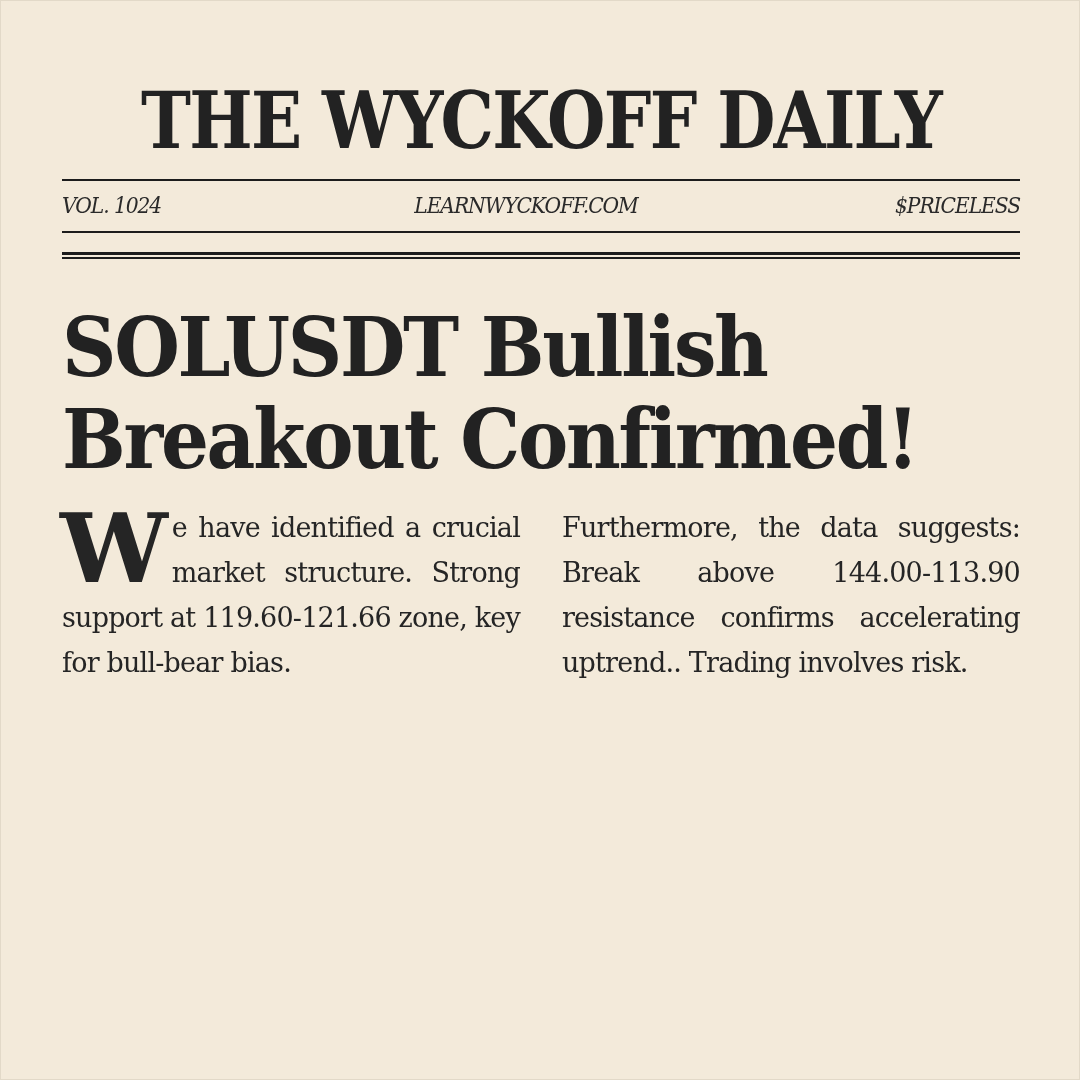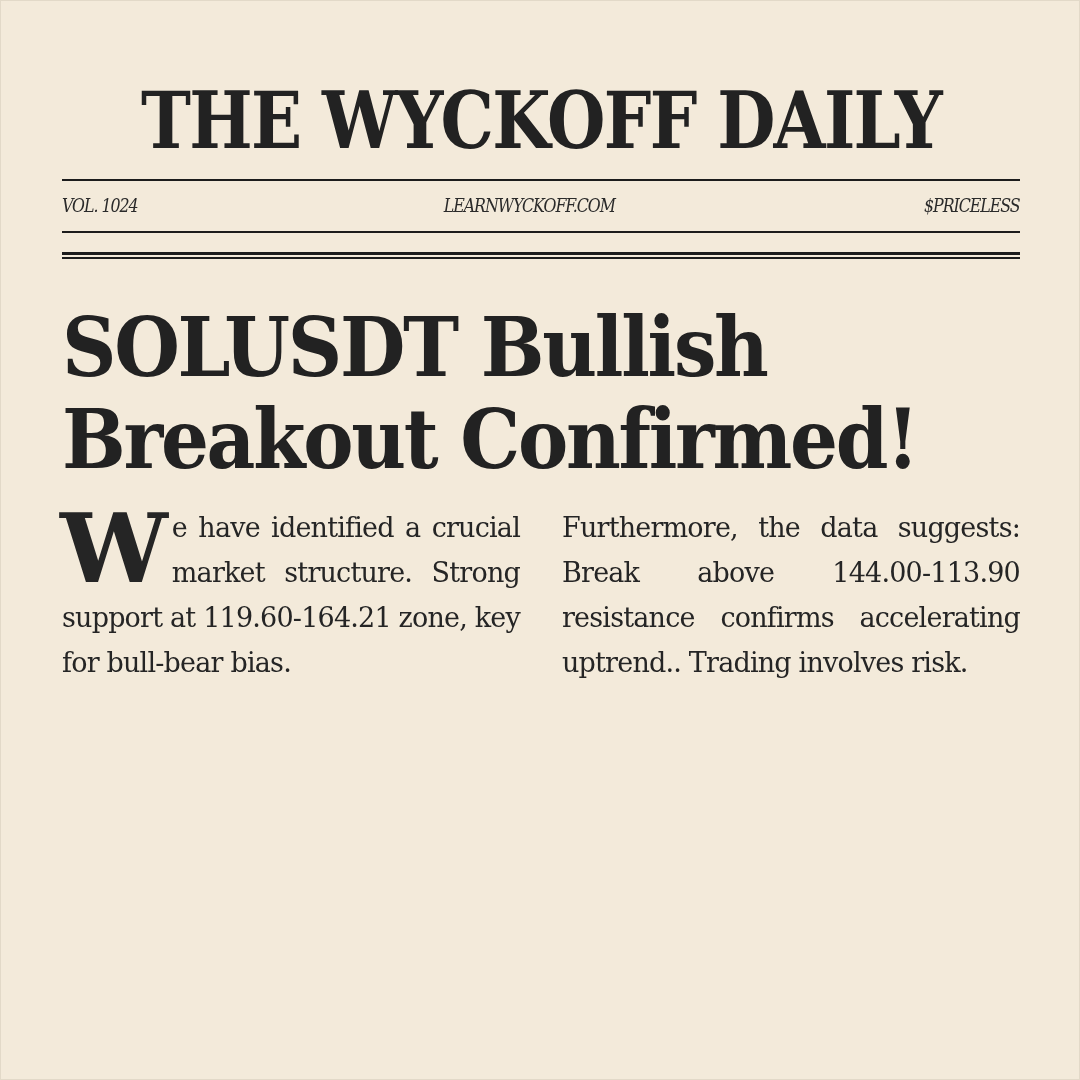--- a/index.html
+++ b/index.html
@@ -25,21 +25,21 @@
   }
   .rule { position:absolute; left:61px; width:958px; background:#1c1c1c; }
   .r1 { top:178px; height:1.5px; }
   .r2 { top:230px; height:1.5px; }
   .r3 { top:251px; height:2.5px; }
   .r4 { top:255.5px; height:2.5px; }
   .info {
     position:absolute; left:61px; top:186px; width:958px; height:36px;
     display:flex; justify-content:space-between; align-items:center;
     font-family:"DejaVu Serif", serif; font-style:italic;
-    font-size:18px; color:#2a2a2a;
+    font-size:23px; color:#2a2a2a;
     letter-spacing:-1.2px;
   }
   .info span { display:inline-block; transform:scaleX(0.88); }
   .info .left { transform-origin:left; }
   .info .right { transform-origin:right; }
   .headline {
     position:absolute; left:61px; top:300px; width:980px;
     font-family:"DejaVu Serif", serif; font-weight:bold;
     font-size:82px; line-height:92px;
     letter-spacing:-2.5px;
@@ -75,18 +75,18 @@
   <span class="right">$PRICELESS</span>
 </div>
 <div class="rule r2"></div>
 <div class="rule r3"></div>
 <div class="rule r4"></div>
 
 <h1 class="headline">SOLUSDT Bullish Breakout Confirmed!</h1>
 
 <div class="columns">
   <div class="col">
-    <span class="dropcap">W</span><span>e have identified a crucial market structure. Strong support at 119.60-164.21 zone, key for bull-bear bias.</span>
+    <span class="dropcap">W</span><span>e have identified a crucial market structure. Strong support at 119.60-121.66 zone, key for bull-bear bias.</span>
   </div>
   <div class="col">
     <span>Furthermore, the data suggests: Break above 144.00-113.90 resistance confirms accelerating uptrend.. Trading involves risk.</span>
   </div>
 </div>
 
 </body></html>

